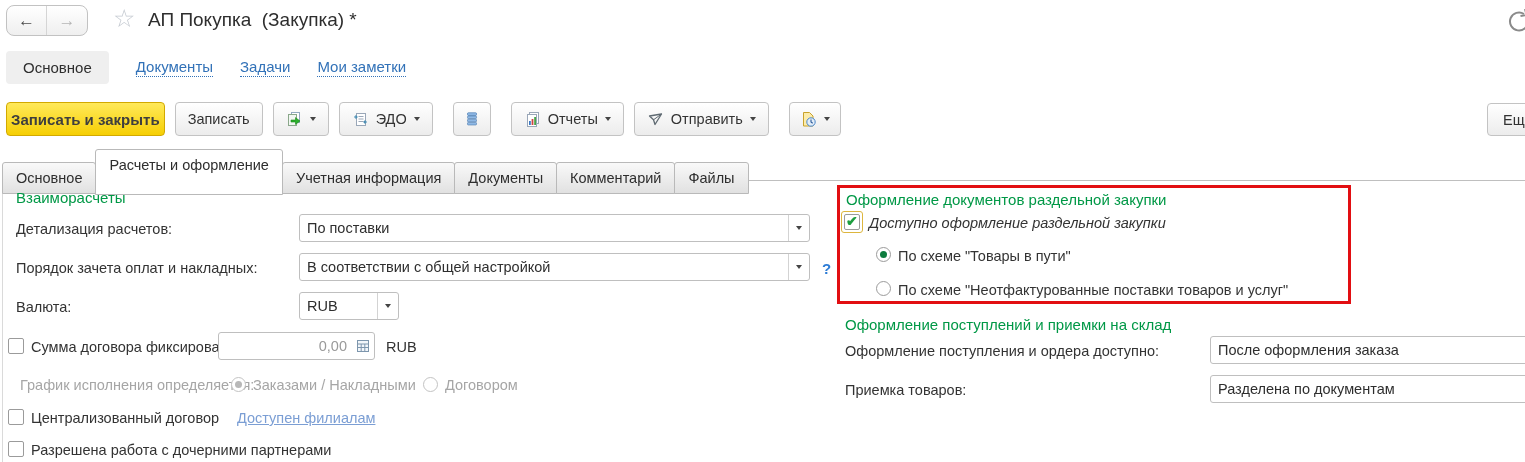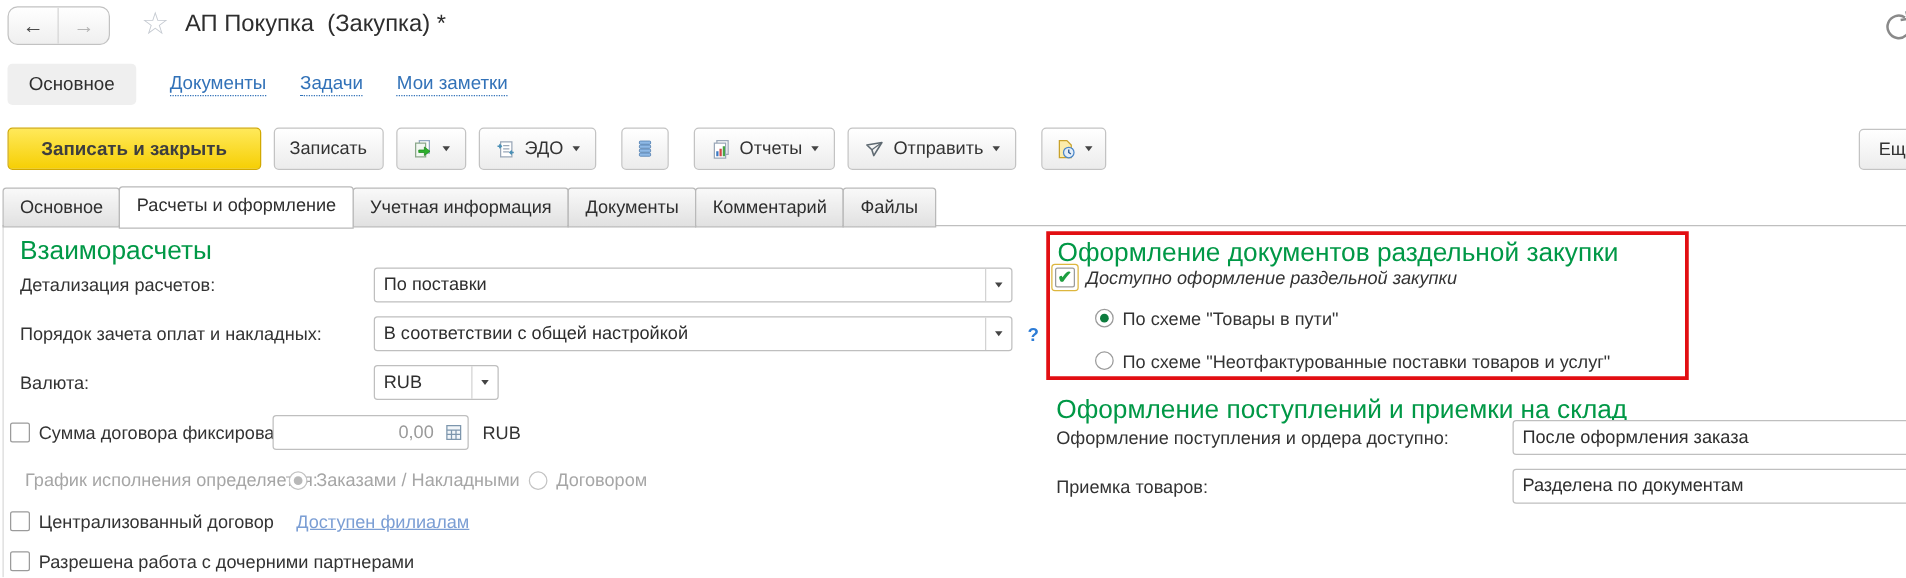--- a/index.html
+++ b/index.html
@@ -19,34 +19,34 @@
   
   .navrow { position:absolute; left:6px; top:49px; display:flex; align-items:center; gap:27px; height:36px; }
   .nav-pill { background:#efefef; border-radius:4px; padding:8px 17px; font-size:15px; color:#2e2e2e; }
   .nav-link { font-size:15px; color:#3272b8; border-bottom:1px dotted #3272b8; padding-bottom:1px; cursor:pointer; }
 
   
   .toolbar { position:absolute; left:6px; top:101px; display:flex; align-items:center; height:36px; }
   .btn { height:34px; display:inline-flex; align-items:center; justify-content:center; gap:7px;
          background:linear-gradient(#ffffff,#ececec); border:1px solid #c3c3c3; border-radius:4px;
          font-size:14.5px; color:#333; padding:0 12px; cursor:pointer; }
-  .btn-yellow { background:linear-gradient(#ffe95a,#f6cf04); border:1px solid #d2a900; font-weight:bold; color:#3e3e3e; padding:0 26px; font-size:15px; }
+  .btn-yellow { background:linear-gradient(#ffe95a,#f6cf04); border:1px solid #d2a900; font-weight:bold; color:#3e3e3e; padding:0 4px; font-size:15px; }
   .caret { width:0; height:0; border-left:3.5px solid transparent; border-right:3.5px solid transparent; border-top:4.5px solid #444; display:inline-block; }
   .gap10 { width:10px; } .gap20 { width:20px; }
   .btn-more { position:absolute; left:1487px; top:103px; height:33px; width:70px; justify-content:flex-start; padding-left:15px; }
 
   
   .tabs { position:absolute; left:2px; top:149px; display:flex; align-items:flex-end; z-index:2; }
   .tab { border:1px solid #b9b9b9; background:linear-gradient(#f9f9f9,#e1e1e1); padding:7px 13px 7px;
          font-size:14.5px; color:#2e2e2e; border-radius:3px 3px 0 0; cursor:pointer; margin-right:-1px; }
-  .tab.active { background:#fff; position:relative; z-index:3; padding-bottom:9px; margin-bottom:-1px; }
+  .tab.active { background:#fff; position:relative; z-index:3; padding-bottom:21px; margin-bottom:-1px; }
   .panel { position:absolute; left:2px; top:180px; width:1523px; height:282px; border-top:1px solid #bfbfbf; border-left:1px solid #dadada; z-index:1; }
 
   
-  .hdr-green { position:absolute; font-size:21px; color:#009846; z-index:2;text-align:center; }
+  .hdr-green { position:absolute; font-size:15px; color:#009846; z-index:2;text-align:center; }
   .lbl { position:absolute; font-size:14.5px; color:#333; z-index:2; white-space:nowrap; }
   .lbl.dis { color:#a6a6a6; }
   .field { position:absolute; height:28px; border:1px solid #bfbfbf; border-radius:3px; background:#fff;
            display:flex; align-items:center; font-size:14.5px; color:#2e2e2e; z-index:2; }
   .field .ftext { padding-left:7px; flex:1; white-space:nowrap; overflow:hidden; }
   .combo-btn { width:21px; height:100%; display:flex; align-items:center; justify-content:center; border-left:1px solid #d3d3d3; cursor:pointer; }
   .num { text-align:right; color:#9a9a9a; flex:1; padding-right:5px; }
   .calc-btn { width:22px; height:100%; display:flex; align-items:center; justify-content:center; cursor:pointer; }
   .cb { width:16px; height:16px; border:1px solid #9b9b9b; border-radius:2px; background:#fff; position:absolute; z-index:2; cursor:pointer; }
   .cb.checked::after { content:"✔"; position:absolute; left:1px; top:-2px; font-size:14px; font-weight:bold; color:#1d9e3f; }

